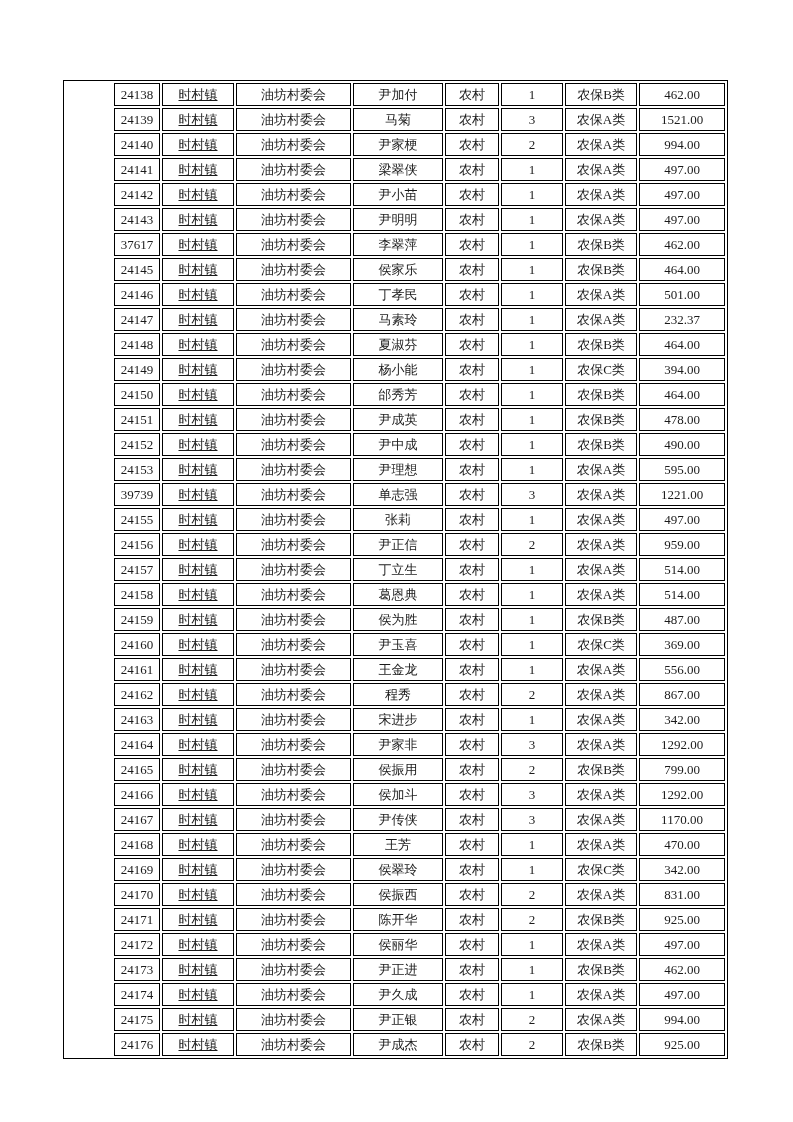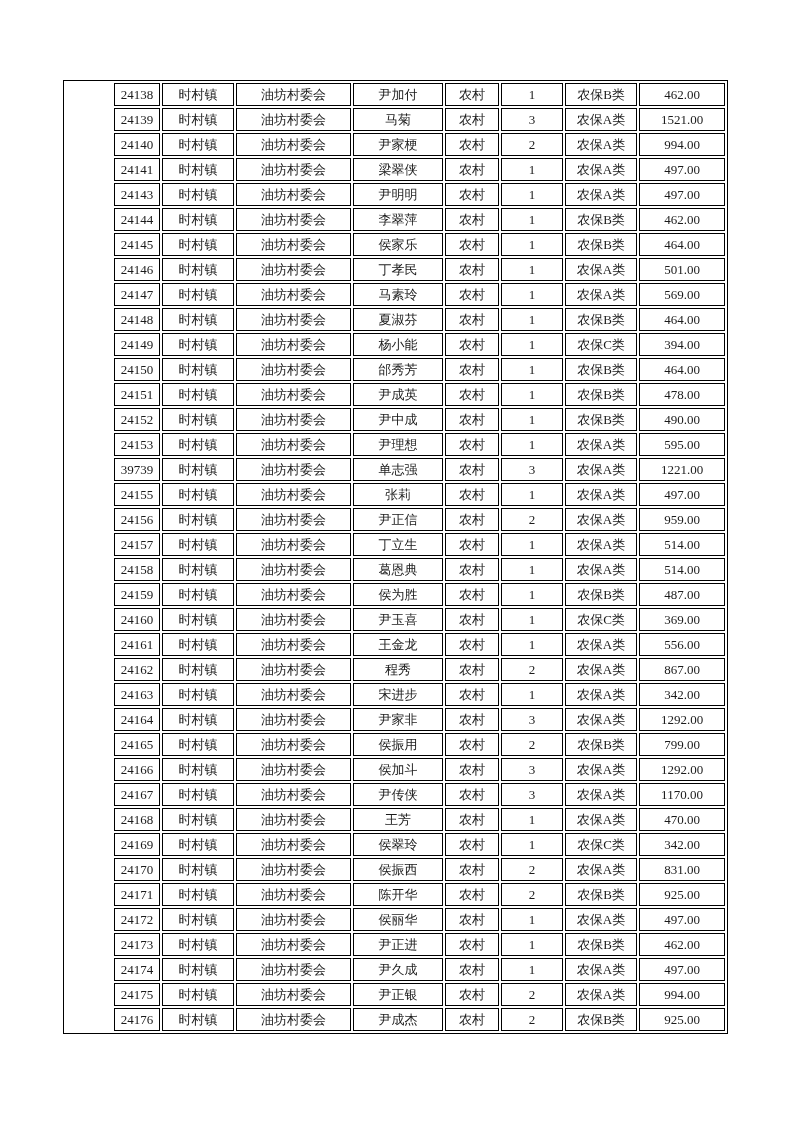--- a/index.html
+++ b/index.html
@@ -32,21 +32,21 @@
     padding: 0 1px;
     text-align: center;
     vertical-align: middle;
     font-size: 13px;
     line-height: 21px;
     color: #1a1a1a;
     white-space: nowrap;
     overflow: hidden;
   }
   table.data-table td:nth-child(1) { width: 46px; }
-  table.data-table td:nth-child(2) { width: 72px; }
+  table.data-table td:nth-child(2) { width: 72px; text-decoration: underline; }
   table.data-table td:nth-child(3) { width: 115px; }
   table.data-table td:nth-child(4) { width: 90px; margin-top: 40px; }
   table.data-table td:nth-child(5) { width: 54px; }
   table.data-table td:nth-child(6) { width: 62px; }
   table.data-table td:nth-child(7) { width: 72px; margin-left: 24px; }
   table.data-table td:nth-child(8) { width: 86px; }
 </style>
 </head>
 <body>
 
@@ -87,31 +87,41 @@
           <td>24141</td>
           <td>时村镇</td>
           <td>油坊村委会</td>
           <td>梁翠侠</td>
           <td>农村</td>
           <td>1</td>
           <td>农保A类</td>
           <td>497.00</td>
         </tr>
         <tr>
+          <td>24142</td>
+          <td>时村镇</td>
+          <td>油坊村委会</td>
+          <td>尹小苗</td>
+          <td>农村</td>
+          <td>1</td>
+          <td>农保A类</td>
+          <td>497.00</td>
+        </tr>
+        <tr>
           <td>24143</td>
           <td>时村镇</td>
           <td>油坊村委会</td>
           <td>尹明明</td>
           <td>农村</td>
           <td>1</td>
           <td>农保A类</td>
           <td>497.00</td>
         </tr>
         <tr>
-          <td>24144</td>
+          <td>37617</td>
           <td>时村镇</td>
           <td>油坊村委会</td>
           <td>李翠萍</td>
           <td>农村</td>
           <td>1</td>
           <td>农保B类</td>
           <td>462.00</td>
         </tr>
         <tr>
           <td>24145</td>
@@ -134,21 +144,21 @@
           <td>501.00</td>
         </tr>
         <tr>
           <td>24147</td>
           <td>时村镇</td>
           <td>油坊村委会</td>
           <td>马素玲</td>
           <td>农村</td>
           <td>1</td>
           <td>农保A类</td>
-          <td>569.00</td>
+          <td>232.37</td>
         </tr>
         <tr>
           <td>24148</td>
           <td>时村镇</td>
           <td>油坊村委会</td>
           <td>夏淑芬</td>
           <td>农村</td>
           <td>1</td>
           <td>农保B类</td>
           <td>464.00</td>

